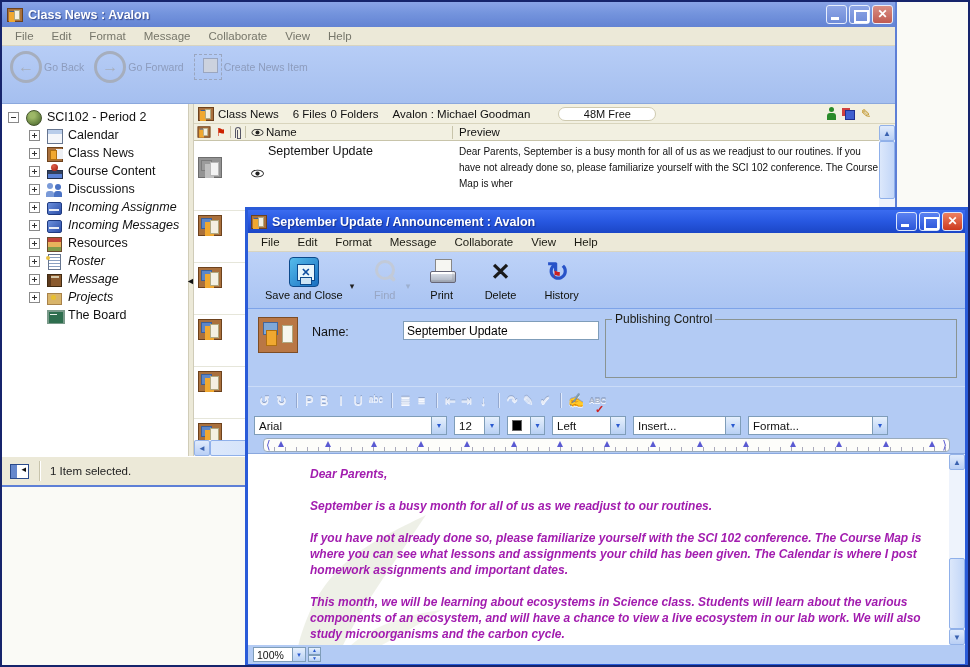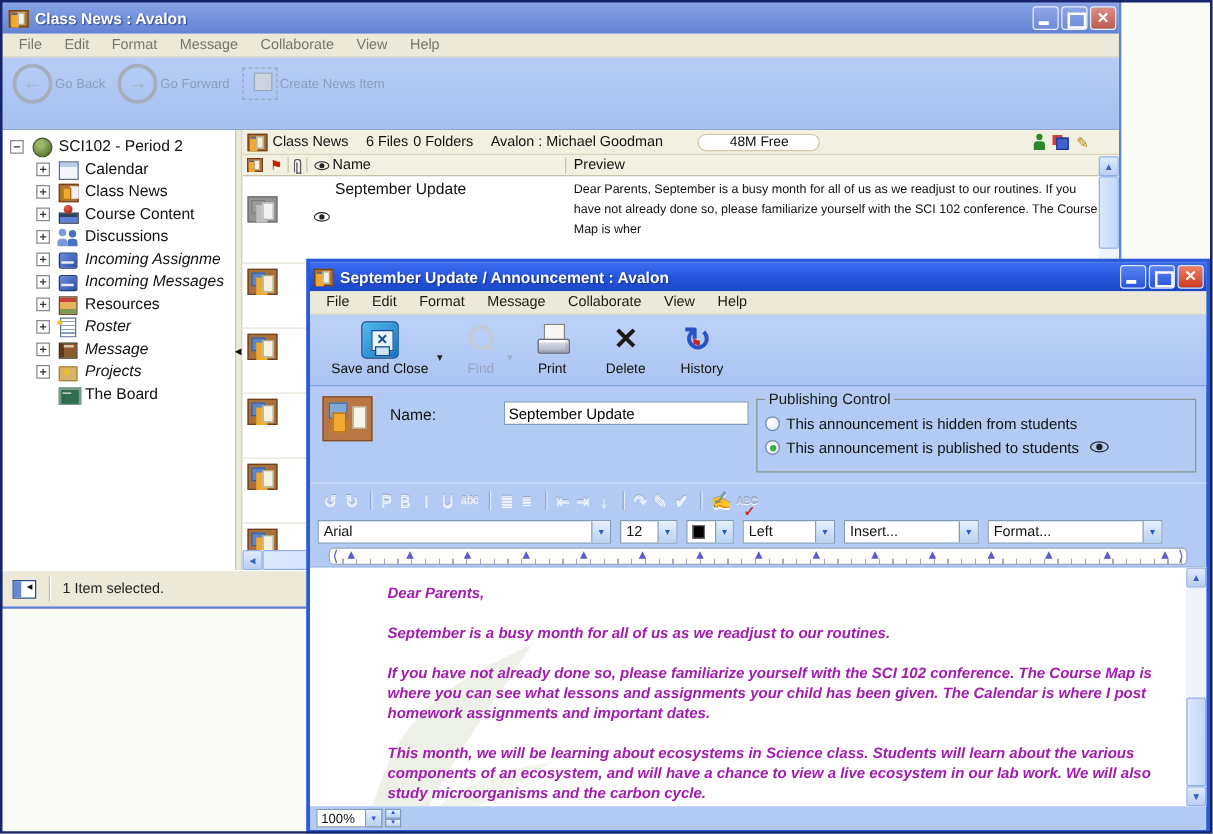--- a/index.html
+++ b/index.html
@@ -195,21 +195,21 @@
   .fmt-i{ min-width:17px; text-align:center; font-size:13px; color:#e6ebf6; text-shadow:0 1px 0 #f6f9ff, 0 -1px 0 #8fa3c8; position:relative; padding:0 2px; }
   .fmt-i.grp{ border-left:1px solid #93a8d0; box-shadow:inset 1px 0 0 #dfe9fb; margin-left:6px; padding-left:8px; }
   .fmt-i.spell{ font-size:8px; font-weight:bold; letter-spacing:0; color:#aab6cc; }
   .fmt-i.spell::after{ content:"\2713"; position:absolute; left:8px; top:7px; color:#cc2222; font-size:11px; font-weight:bold; text-shadow:none; }
 
   .fmt-row2{ flex:0 0 23px; display:flex; align-items:center; gap:7px; padding-left:6px; }
   .xp-select{ background:#fff; border:1px solid #7f9db9; height:19px; display:flex; align-items:center; }
   .xp-select .val{ flex:1; font-size:11.5px; padding:0 4px; white-space:nowrap; overflow:hidden; }
   .xp-select .btn{ width:15px; height:17px; background:linear-gradient(180deg,#e6f0fc,#b8d0f4); border-left:1px solid #7f9db9; color:#2a5ad0; font-size:8px; display:flex; align-items:center; justify-content:center; }
   .xp-select .btn::before{ content:"\25BE"; }
-  .sel-font{ width:235px; } .sel-size{ width:46px; } .sel-color{ width:38px; } .sel-align{ width:74px; } .sel-insert{ width:108px; } .sel-format{ width:140px; }
+  .sel-font{ width:193px; } .sel-size{ width:46px; } .sel-color{ width:38px; } .sel-align{ width:74px; } .sel-insert{ width:108px; } .sel-format{ width:140px; }
   .color-swatch{ width:11px; height:11px; background:#000; margin-left:4px; border:1px solid #666; }
 
   .ruler-row{ flex:0 0 16px; position:relative; }
   .ruler{ position:absolute; left:15px; right:15px; top:1px; height:14px; background:#fdfdfa; border:1px solid #9ab; border-radius:4px;
      background-image:repeating-linear-gradient(90deg, transparent 0 10px, #aab 10px 11px); background-size:100% 5px; background-position:0 8px; background-repeat:no-repeat;
      display:flex; align-items:flex-start; justify-content:space-between; padding:2px 14px 0; }
   .tab-stop{ width:0; height:0; border-left:3px solid transparent; border-right:3px solid transparent; border-bottom:6px solid #5a5ad2; }
   .ruler::before{ content:"\27E8"; position:absolute; left:2px; top:-1px; color:#5a5ad2; font-size:12px; }
   .ruler::after{ content:"\27E9"; position:absolute; right:2px; top:-1px; color:#5a5ad2; font-size:12px; }
 
@@ -480,34 +480,20 @@
     <div class="fw-form">
       <span class="form-board">
         <span class="photo"></span>
         <span class="note-w"></span>
         <span class="note-o"></span>
       </span>
       <span class="name-label">Name:</span>
       <input class="name-input" type="text" value="September Update" style="">
       <fieldset class="pub-fieldset">
         <legend>Publishing Control</legend>
-        <div>
-
-            <label class="radio-row">
-              <span class="radio"></span>
-              <span>This announcement is hidden from students</span>
-
-            </label>
-
-            <label class="radio-row">
-              <span class="radio checked"></span>
-              <span>This announcement is published to students</span>
-              <span class="eye-s show"><span class="eye-icon"></span></span>
-            </label>
-          </div>
       </fieldset>
     </div>
     <div class="fmt-row1">
 
         <span class="fmt-i">↺</span>
 
         <span class="fmt-i">↻</span>
 
         <span class="fmt-i grp">P</span>
 

